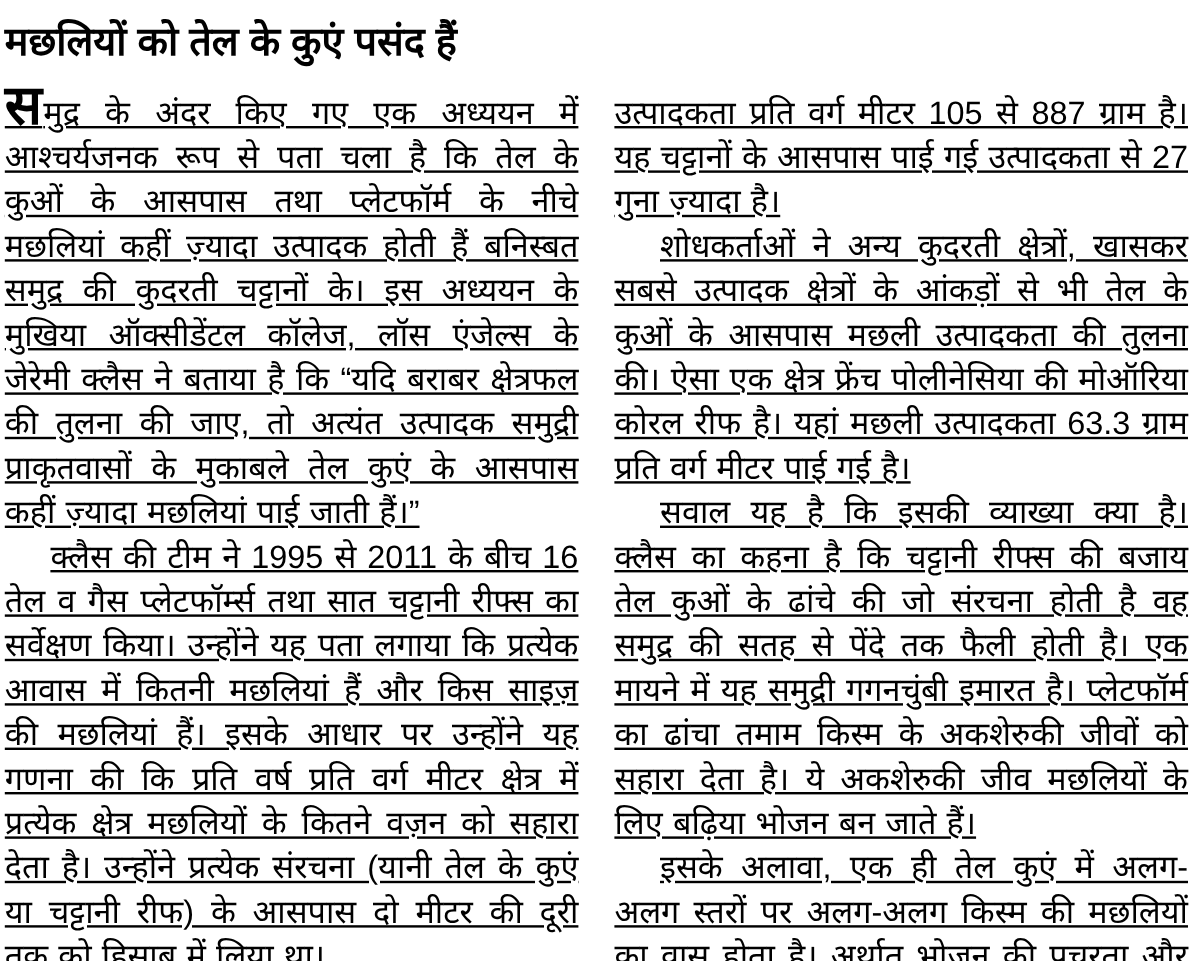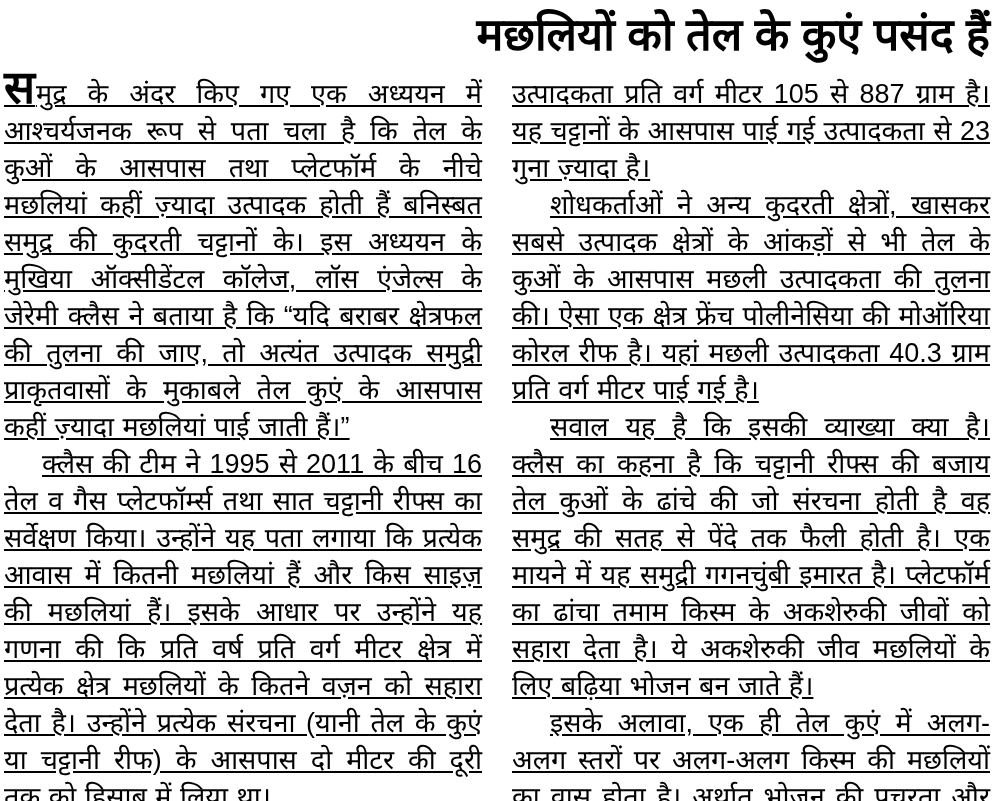--- a/index.html
+++ b/index.html
@@ -14,22 +14,22 @@
     color: #000000;
     font-family: "Liberation Sans", sans-serif;
   }
   .page {
     width: 986px;
     height: 797px;
     padding: 2px 4px;
   }
   .title {
     margin: 2px 0 10px 0;
-    text-align: right;
-    font-size: 45px;
+    text-align: left;
+    font-size: 33px;
     line-height: 62px;
     font-weight: 700;
     letter-spacing: 0px;
   }
   .columns {
     display: flex;
     gap: 30px;
   }
   .col {
     flex: 1 1 0;
@@ -63,23 +63,23 @@
   <div class="columns">
 
     <div class="col">
       <p class="para"><span class="drop-cap">स</span><span>मुद्र के अंदर किए गए एक अध्ययन में आश्चर्यजनक रूप से पता चला है कि तेल के कुओं के आसपास तथा प्लेटफॉर्म के नीचे मछलियां कहीं ज़्यादा उत्पादक होती हैं बनिस्बत समुद्र की कुदरती चट्टानों के। इस अध्ययन के मुखिया ऑक्सीडेंटल कॉलेज, लॉस एंजेल्स के जेरेमी क्लैस ने बताया है कि “यदि बराबर क्षेत्रफल की तुलना की जाए, तो अत्यंत उत्पादक समुद्री प्राकृतवासों के मुकाबले तेल कुएं के आसपास कहीं ज़्यादा मछलियां पाई जाती हैं।”</span></p>
 
       <p class="para indent">क्लैस की टीम ने 1995 से 2011 के बीच 16 तेल व गैस प्लेटफॉर्म्स तथा सात चट्टानी रीफ्स का सर्वेक्षण किया। उन्होंने यह पता लगाया कि प्रत्येक आवास में कितनी मछलियां हैं और किस साइज़ की मछलियां हैं। इसके आधार पर उन्होंने यह गणना की कि प्रति वर्ष प्रति वर्ग मीटर क्षेत्र में प्रत्येक क्षेत्र मछलियों के कितने वज़न को सहारा देता है। उन्होंने प्रत्येक संरचना (यानी तेल के कुएं या चट्टानी रीफ) के आसपास दो मीटर की दूरी तक को हिसाब में लिया था।</p>
 
     </div>
 
     <div class="col">
-      <p class="para">उत्पादकता प्रति वर्ग मीटर 105 से 887 ग्राम है। यह चट्टानों के आसपास पाई गई उत्पादकता से 23 गुना ज़्यादा है।</p>
+      <p class="para">उत्पादकता प्रति वर्ग मीटर 105 से 887 ग्राम है। यह चट्टानों के आसपास पाई गई उत्पादकता से 27 गुना ज़्यादा है।</p>
 
-      <p class="para indent">शोधकर्ताओं ने अन्य कुदरती क्षेत्रों, खासकर सबसे उत्पादक क्षेत्रों के आंकड़ों से भी तेल के कुओं के आसपास मछली उत्पादकता की तुलना की। ऐसा एक क्षेत्र फ्रेंच पोलीनेसिया की मोऑरिया कोरल रीफ है। यहां मछली उत्पादकता 40.3 ग्राम प्रति वर्ग मीटर पाई गई है।</p>
+      <p class="para indent">शोधकर्ताओं ने अन्य कुदरती क्षेत्रों, खासकर सबसे उत्पादक क्षेत्रों के आंकड़ों से भी तेल के कुओं के आसपास मछली उत्पादकता की तुलना की। ऐसा एक क्षेत्र फ्रेंच पोलीनेसिया की मोऑरिया कोरल रीफ है। यहां मछली उत्पादकता 63.3 ग्राम प्रति वर्ग मीटर पाई गई है।</p>
 
       <p class="para indent">सवाल यह है कि इसकी व्याख्या क्या है। क्लैस का कहना है कि चट्टानी रीफ्स की बजाय तेल कुओं के ढांचे की जो संरचना होती है वह समुद्र की सतह से पेंदे तक फैली होती है। एक मायने में यह समुद्री गगनचुंबी इमारत है। प्लेटफॉर्म का ढांचा तमाम किस्म के अकशेरुकी जीवों को सहारा देता है। ये अकशेरुकी जीव मछलियों के लिए बढ़िया भोजन बन जाते हैं।</p>
 
       <p class="para indent"><span>इसके अलावा, एक ही तेल कुएं में अलग-अलग स्तरों पर अलग-अलग किस्म की मछलियों का वास होता है। अर्थात भोजन की प्रचुरता और विविध प्राकृतवासों के चलते इन क्षेत्रों में मछलियां ज़्यादा पनपती हैं। </span></p>
     </div>
 
   </div>
 </div>
 
 </body></html>

